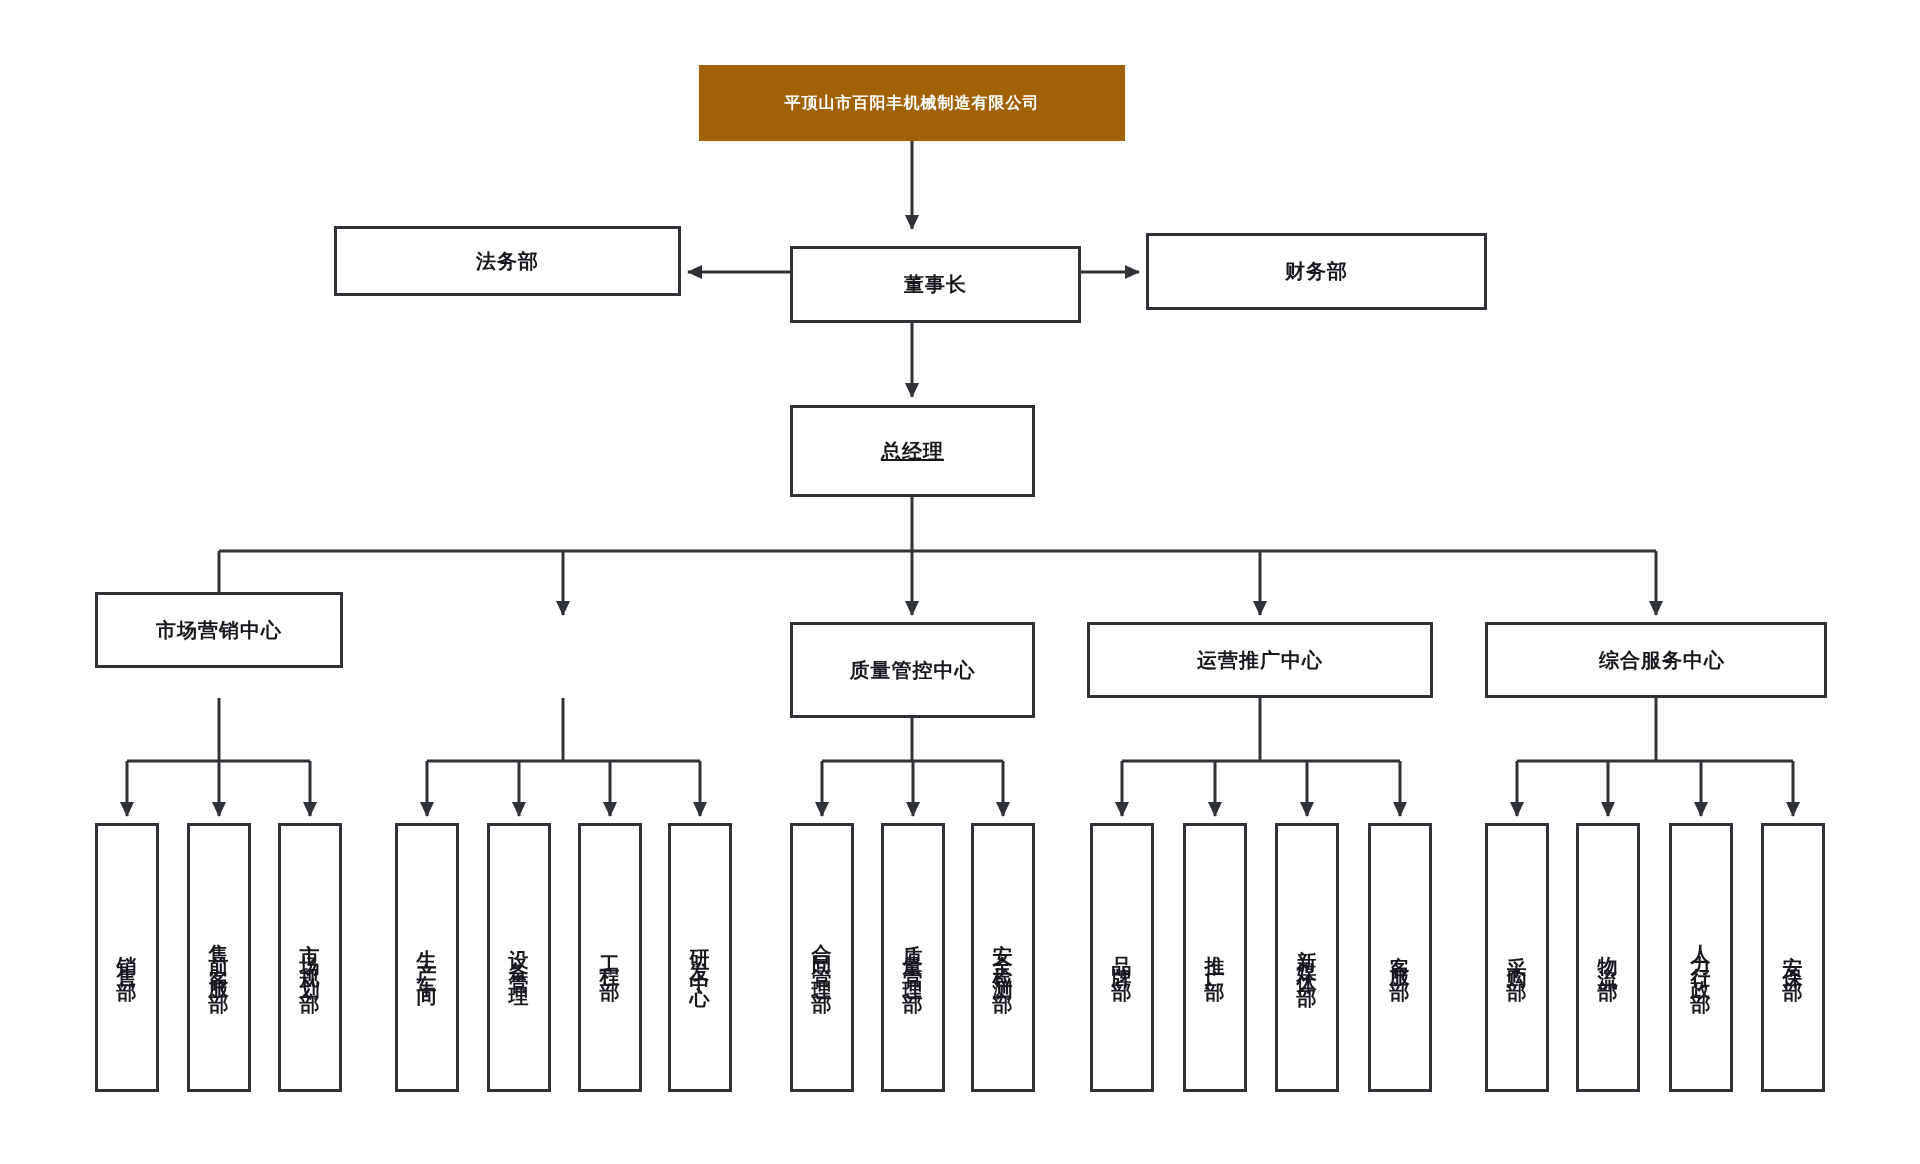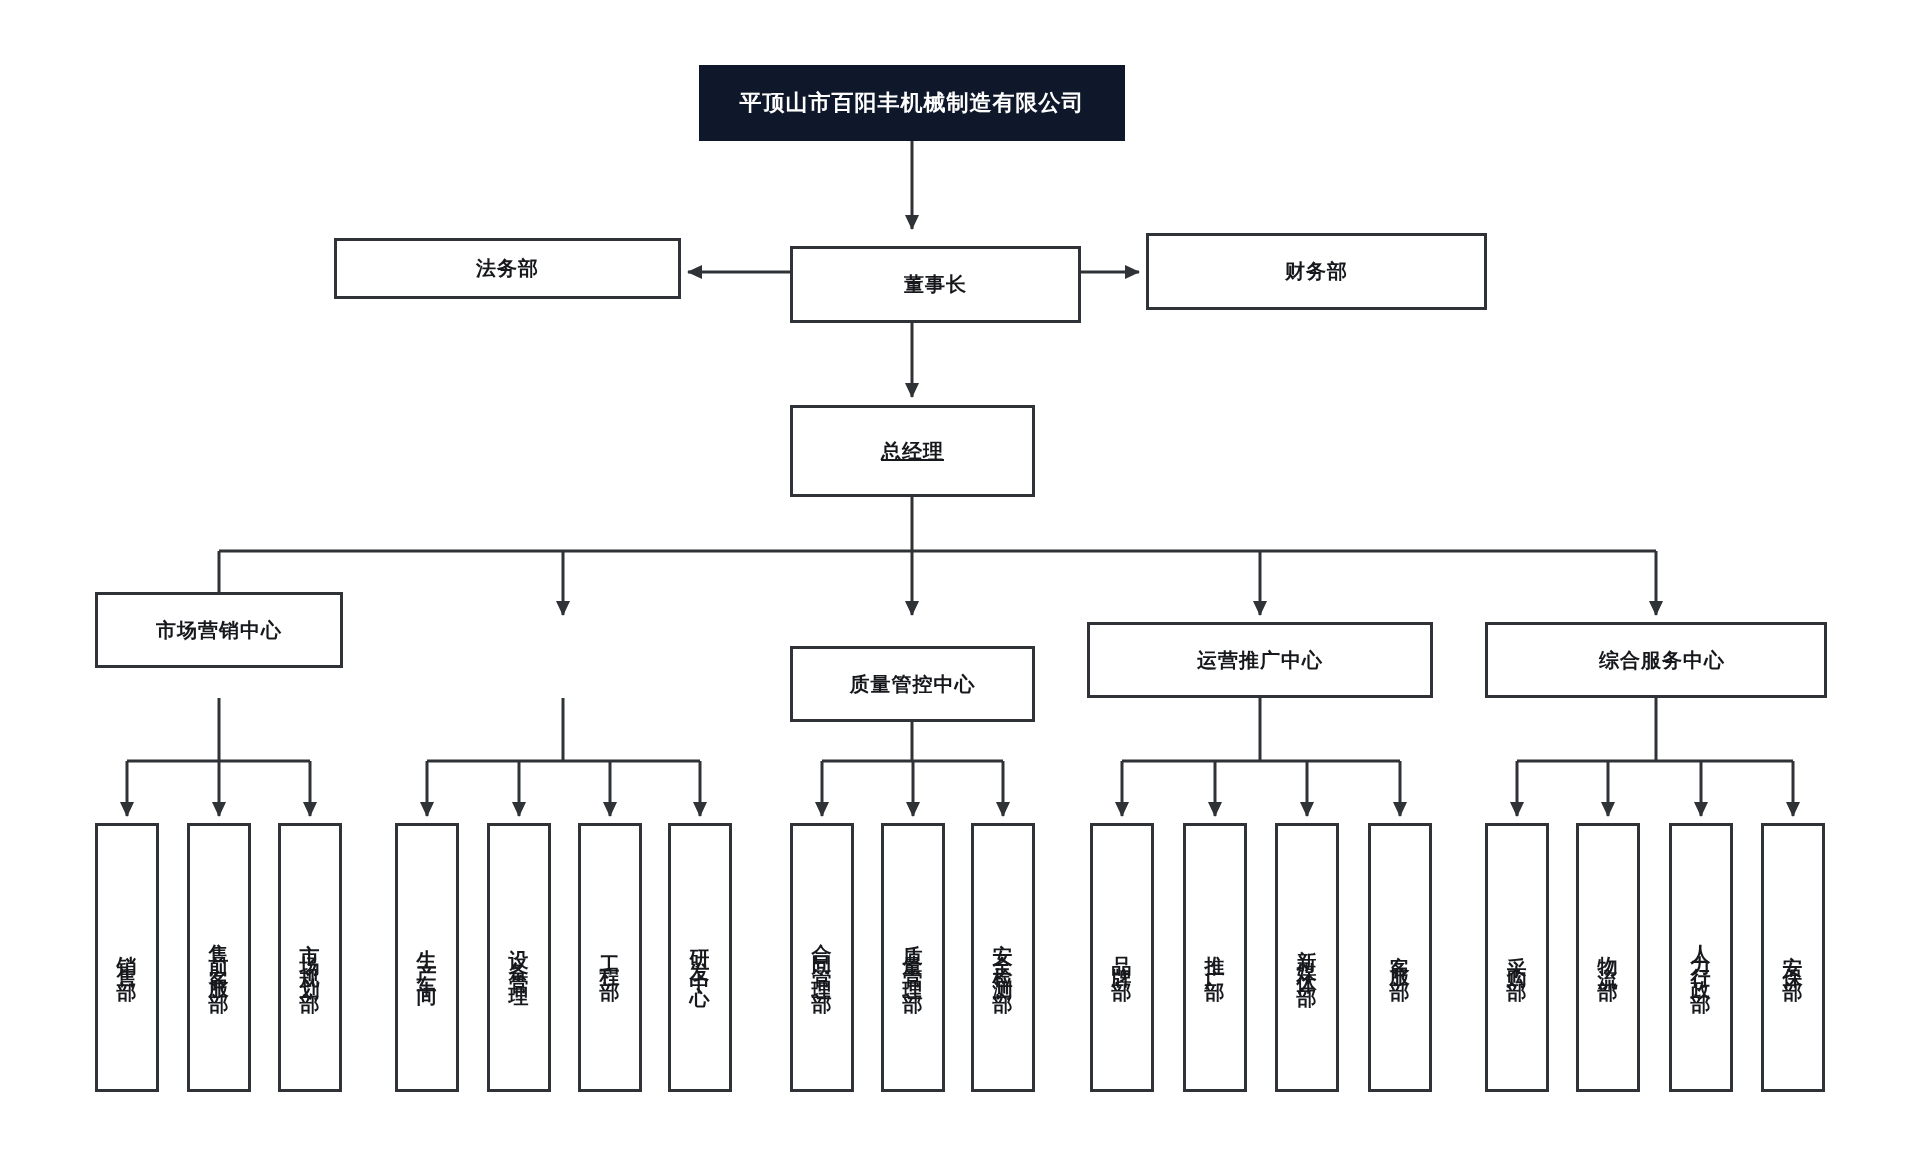--- a/index.html
+++ b/index.html
@@ -24,24 +24,24 @@
     display: flex;
     align-items: center;
     justify-content: center;
     font-weight: bold;
     font-size: 20px;
     color: #16181C;
     letter-spacing: 1px;
   }
 
   .node.root {
-    background: #0f172a;
+    background: #a16207;
     border: none;
     color: #ffffff;
-    font-size: 22px;
+    font-size: 16px;
     letter-spacing: 1px;
   }
 
   .node.leaf { width: 64px; top: 823px; height: 269px; }
 
   .vtext {
     writing-mode: vertical-rl;
     text-orientation: upright;
     letter-spacing: 12px;
     font-size: 20px;
@@ -106,28 +106,28 @@
       <path d="M1517,761 H1793"></path>
       <path d="M1517,761 V816" marker-end="url(#arr)"></path>
       <path d="M1608,761 V816" marker-end="url(#arr)"></path>
       <path d="M1701,761 V816" marker-end="url(#arr)"></path>
       <path d="M1793,761 V816" marker-end="url(#arr)"></path>
     </g>
   </svg>
 
   <div class="node root" style="left:699px; top:65px; width:426px; height:76px;">平顶山市百阳丰机械制造有限公司</div>
 
-  <div class="node" style="left:334px; top:238px; width:347px; height:61px;text-align:right;">法务部</div>
+  <div class="node" style="left:334px; top:226px; width:347px; height:70px;text-align:right;">法务部</div>
   <div class="node" style="left:790px; top:246px; width:291px; height:77px;">董事长</div>
   <div class="node" style="left:1146px; top:233px; width:341px; height:77px;">财务部</div>
 
   <div class="node" style="left:790px; top:405px; width:245px; height:92px;text-decoration:underline;">总经理</div>
 
   <div class="node" style="left:95px; top:592px; width:248px; height:76px;">市场营销中心</div>
-  <div class="node" style="left:790px; top:622px; width:245px; height:76px;margin-top:24px;">质量管控中心</div>
+  <div class="node" style="left:790px; top:622px; width:245px; height:96px;">质量管控中心</div>
   <div class="node" style="left:1087px; top:622px; width:346px; height:76px;">运营推广中心</div>
   <div class="node" style="left:1485px; top:622px; width:342px; height:76px;padding-left:12px;">综合服务中心</div>
 
   <div class="node leaf" style="left:95px;">
     <span class="vtext">销售部</span>
   </div>
   <div class="node leaf" style="left:187px;">
     <span class="vtext">售前客服部</span>
   </div>
   <div class="node leaf" style="left:278px;">

